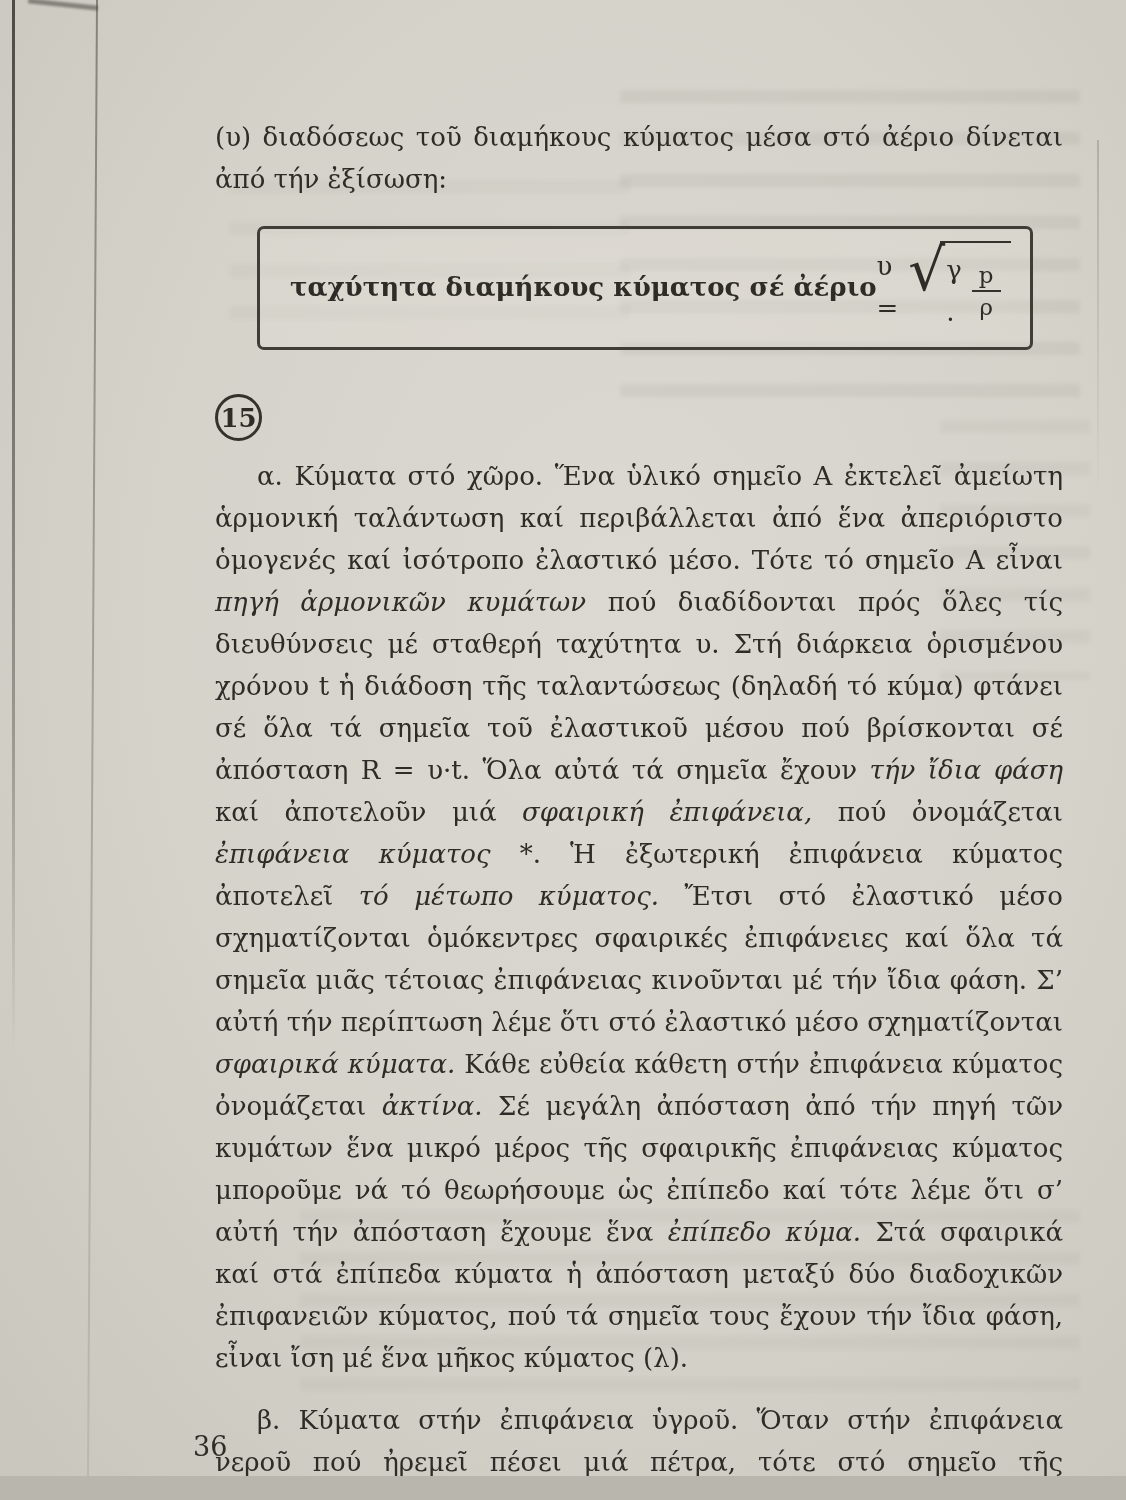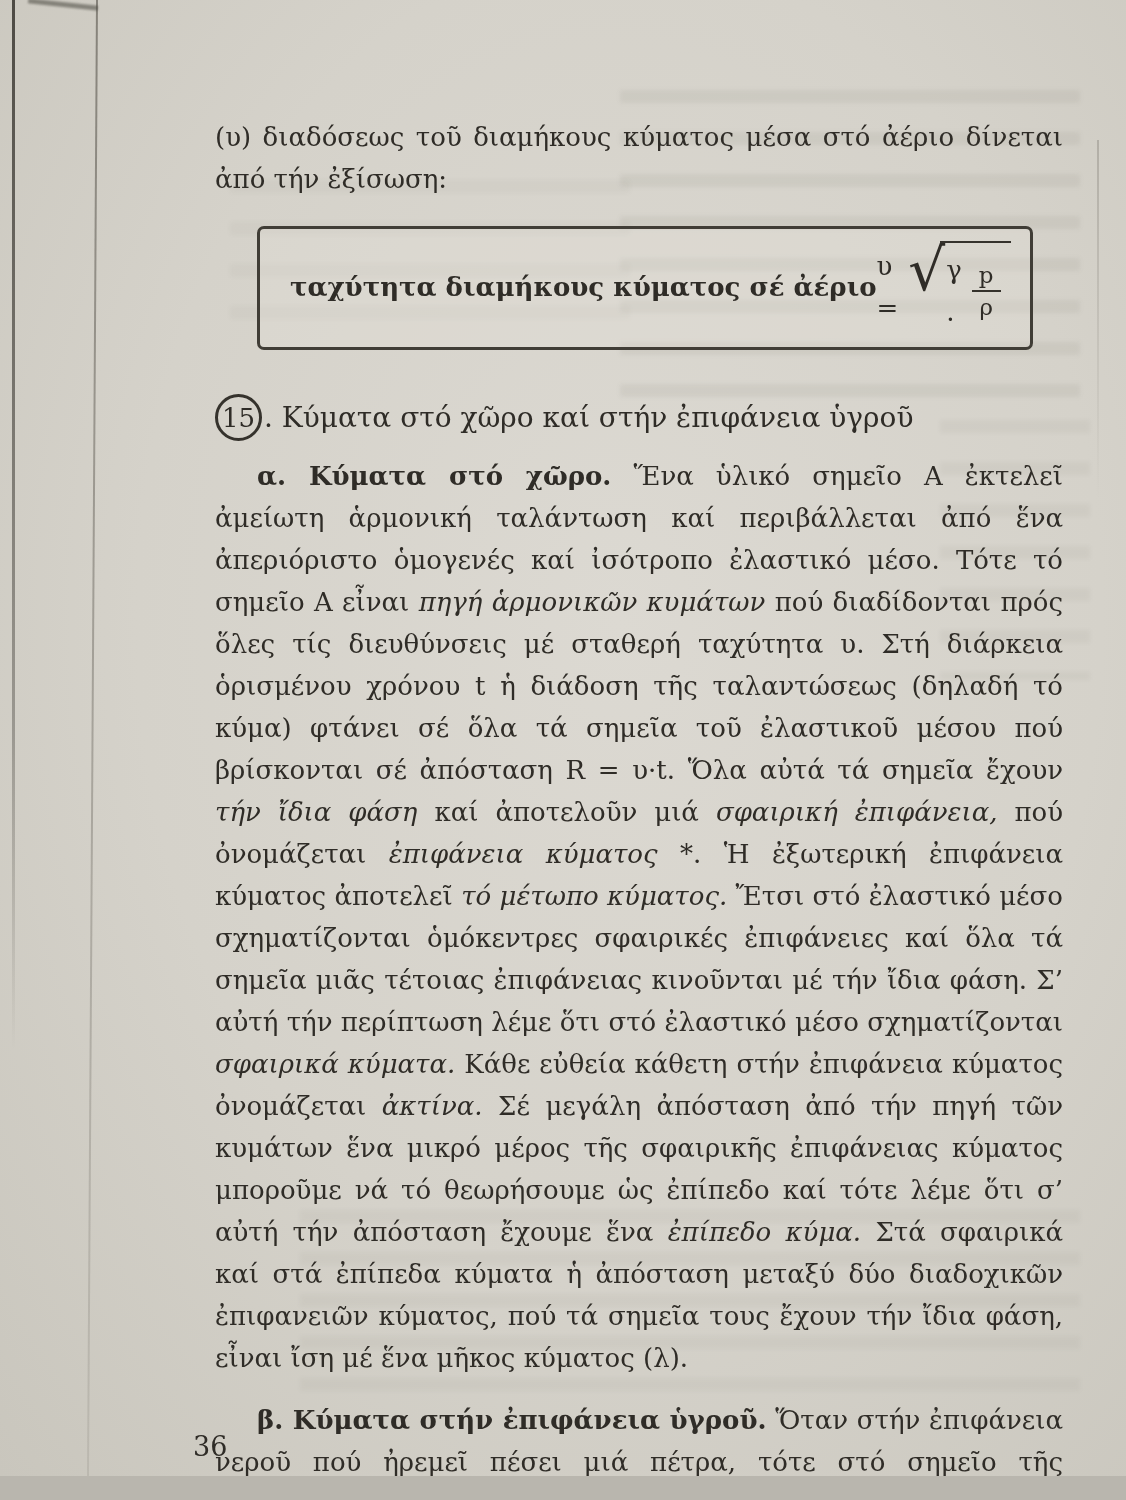--- a/index.html
+++ b/index.html
@@ -40,21 +40,21 @@
   .bleed.b1{left:620px;top:90px;width:460px;height:330px;opacity:.55;}
   .bleed.b2{left:940px;top:420px;width:150px;height:260px;opacity:.4;}
   .bleed.b3{left:230px;top:180px;width:400px;height:160px;opacity:.3;}
   .bleed.b4{left:300px;top:1210px;width:780px;height:210px;opacity:.35;}
 
   .content{
     position:absolute;left:215px;top:116px;width:848px;
     font-size:26px;line-height:42px;text-align:justify;
   }
   p{margin:0;}
-  .seg-b{font-weight:bold;}
+  .seg-b{font-weight:normal;}
   .seg-i{font-style:italic;}
   .seg-sub{vertical-align:sub;font-size:.7em;line-height:0;}
 
   .formula-box{
     box-sizing:border-box;
     margin:26px 0 0 42px;width:776px;
     border:3px solid #403d36;border-radius:7px;
     padding:12px 26px 14px 30px;
     display:flex;align-items:center;justify-content:space-between;
     background:rgba(230,227,219,.25);
@@ -69,21 +69,21 @@
     margin-left:-5px;padding:6px 10px 0 6px;
   }
   .frac{display:inline-flex;flex-direction:column;align-items:center;font-size:23px;line-height:1.05;}
   .frac .num{border-bottom:2px solid #35322c;padding:0 7px 3px;}
   .frac .den{padding-top:3px;}
 
   .gamma-note{margin-top:26px;}
 
   .section-heading{
     margin:44px 0 14px 0;
-    font-size:28px;font-weight:normal;line-height:46px;
+    font-size:28px;font-weight:bold;line-height:46px;
     display:flex;align-items:center;text-align:left;
   }
   .circle{
     box-sizing:border-box;flex:0 0 auto;
     width:47px;height:47px;border:3px solid #35322c;border-radius:50%;
     display:inline-flex;align-items:center;justify-content:center;
     font-size:26px;margin-right:2px;
   }
   .para-indent{text-indent:42px;}
   .para-b{margin-top:20px;}
@@ -123,21 +123,20 @@
               <span class="den">ρ</span>
             </span>
           </span>
         </span>
       </span>
     </div>
 
 
     <h2 class="section-heading">
       <span class="circle">15</span>
-      <span class="h-title">. Κύματα στό χῶρο καί στήν ἐπιφάνεια ὑγροῦ</span>
     </h2>
 
     <p class="para-indent"><span class="seg-b">α. Κύματα στό χῶρο.</span><span> Ἕνα ὑλικό σημεῖο Α ἐκτελεῖ ἀμείωτη ἁρμονική ταλάντωση καί περιβάλλεται ἀπό ἕνα ἀπεριόριστο ὁμογενές καί ἰσότροπο ἐλαστικό μέσο. Τότε τό σημεῖο Α εἶναι </span><span class="seg-i">πηγή ἁρμονικῶν κυμάτων</span><span> πού διαδίδονται πρός ὅλες τίς διευθύνσεις μέ σταθερή ταχύτητα υ. Στή διάρκεια ὁρισμένου χρόνου t ἡ διάδοση τῆς ταλαντώσεως (δηλαδή τό κύμα) φτάνει σέ ὅλα τά σημεῖα τοῦ ἐλαστικοῦ μέσου πού βρίσκονται σέ ἀπόσταση R = υ·t. Ὅλα αὐτά τά σημεῖα ἔχουν </span><span class="seg-i">τήν ἴδια φάση</span><span> καί ἀποτελοῦν μιά </span><span class="seg-i">σφαιρική ἐπιφάνεια,</span><span> πού ὀνομάζεται </span><span class="seg-i">ἐπιφάνεια κύματος</span><span> *. Ἡ ἐξωτερική ἐπιφάνεια κύματος ἀποτελεῖ </span><span class="seg-i">τό μέτωπο κύματος.</span><span> Ἔτσι στό ἐλαστικό μέσο σχηματίζονται ὁμόκεντρες σφαιρικές ἐπιφάνειες καί ὅλα τά σημεῖα μιᾶς τέτοιας ἐπιφάνειας κινοῦνται μέ τήν ἴδια φάση. Σ’ αὐτή τήν περίπτωση λέμε ὅτι στό ἐλαστικό μέσο σχηματίζονται </span><span class="seg-i">σφαιρικά κύματα.</span><span> Κάθε εὐθεία κάθετη στήν ἐπιφάνεια κύματος ὀνομάζεται </span><span class="seg-i">ἀκτίνα.</span><span> Σέ μεγάλη ἀπόσταση ἀπό τήν πηγή τῶν κυμάτων ἕνα μικρό μέρος τῆς σφαιρικῆς ἐπιφάνειας κύματος μποροῦμε νά τό θεωρήσουμε ὡς ἐπίπεδο καί τότε λέμε ὅτι σ’ αὐτή τήν ἀπόσταση ἔχουμε ἕνα </span><span class="seg-i">ἐπίπεδο κύμα.</span><span> Στά σφαιρικά καί στά ἐπίπεδα κύματα ἡ ἀπόσταση μεταξύ δύο διαδοχικῶν ἐπιφανειῶν κύματος, πού τά σημεῖα τους ἔχουν τήν ἴδια φάση, εἶναι ἴση μέ ἕνα μῆκος κύματος (λ).</span></p>
 
     <p class="para-indent para-b"><span class="seg-b">β. Κύματα στήν ἐπιφάνεια ὑγροῦ.</span><span> Ὅταν στήν ἐπιφάνεια νεροῦ πού ἠρεμεῖ πέσει μιά πέτρα, τότε στό σημεῖο τῆς ἐπιφάνειας πού ἔπεσε ἡ πέτρα προκαλεῖται μιά διατάραξη τῆς ἐπιφανειακῆς μάζας</span></p>
 
   </div>
 
   <div class="page-number">36</div>
 

